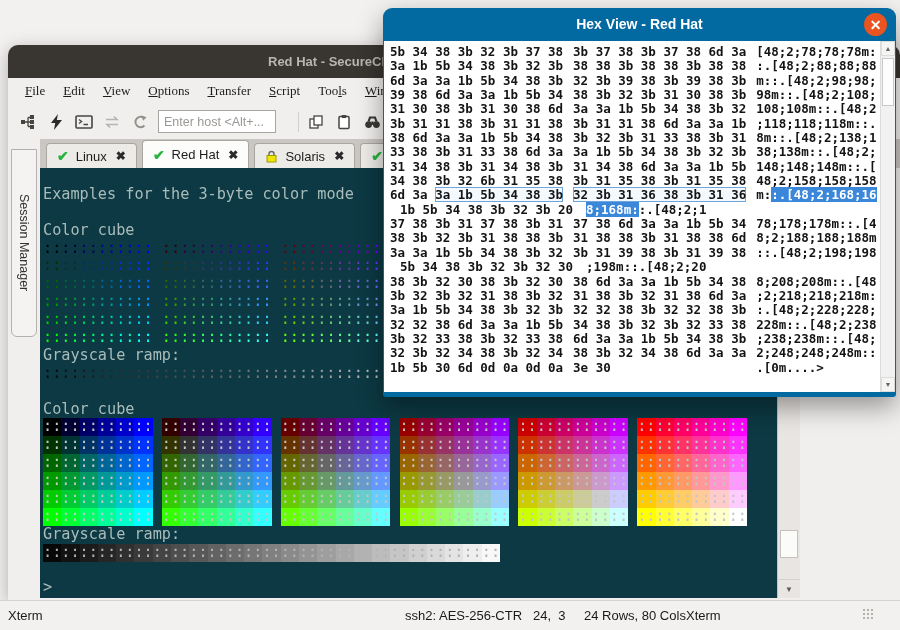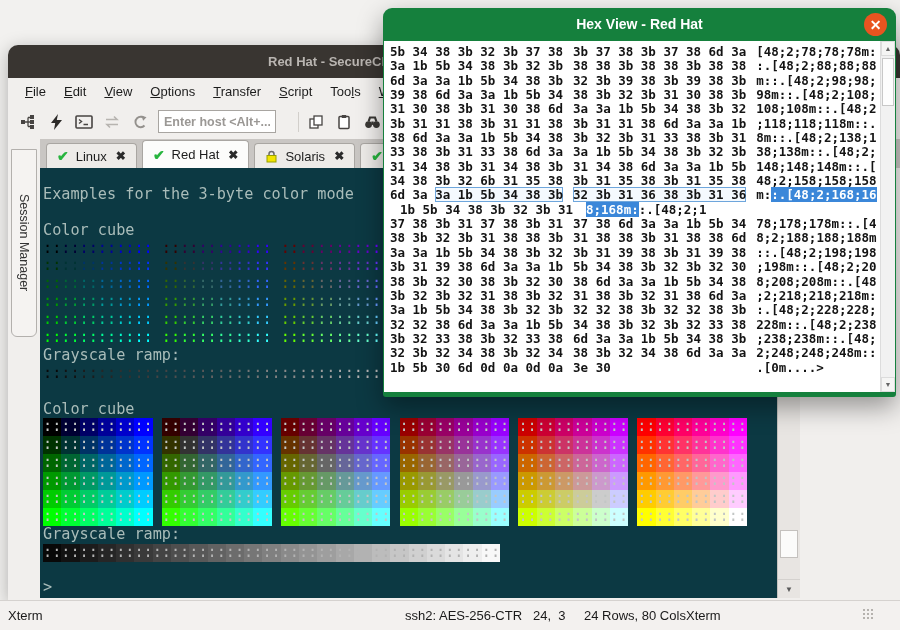--- a/index.html
+++ b/index.html
@@ -8,27 +8,27 @@
 
   
   #main-window { position:absolute; left:8px; top:45px; width:892px; height:555px;
     background:#f1efed; border-radius:10px 10px 0 0;
     box-shadow:0 4px 18px rgba(0,0,0,.28); }
   #titlebar { position:relative; height:33px; background:#393531; border-radius:10px 10px 0 0; }
   #main-title { position:absolute; left:260px; top:9px; font-size:13px; font-weight:bold;
     color:#b9b5b1; white-space:nowrap; }
   #menubar { height:26px; display:flex; align-items:center; padding-left:8px; font-size:13px;
     color:#1c1c1c; background:#f1efed; }
-  .menu-item { padding:3px 9px; white-space:nowrap; cursor:default; }
+  .menu-item { padding:3px 9px; white-space:nowrap; cursor:default;font-family:Liberation Serif, serif; }
   #toolbar { height:35px; display:flex; align-items:center; padding-left:8px; background:#f1efed; }
   .tb-btn { width:24px; height:24px; display:flex; align-items:center; justify-content:center;
     margin-right:4px; }
   .tb-sep { width:1px; height:20px; background:#d2cfcb; margin:0 5px; }
   #host-input { width:118px; height:23px; border:1px solid #a8a5a1; background:#fff;
-    font-size:12.5px; color:#555; padding:0 5px; margin:0 17px 0 2px; font-family:"Liberation Sans",sans-serif;font-weight:bold; }
+    font-size:12.5px; color:#555; padding:0 5px; margin:0 17px 0 2px; font-family:"Liberation Sans",sans-serif; }
   #host-input::placeholder { color:#9b9895; }
 
   
   #session-strip { position:absolute; left:0; top:94px; width:32px; height:460px; background:#f1efed; }
   #session-tab { position:absolute; left:3px; top:10px; width:26px; height:188px;
     background:#f5f3f1; border:1px solid #b3b0ad; border-radius:0 0 6px 6px;
     display:flex; align-items:center; justify-content:center; }
   #session-tab span { writing-mode:vertical-rl; font-size:12.5px; color:#333; white-space:nowrap; }
   #tabbar { position:absolute; left:32px; top:94px; right:0; height:29px; background:#c9c6c3;
     display:flex; align-items:flex-end; padding-left:6px; }
@@ -61,21 +61,21 @@
   #st-crypto { left:405px; }
   #st-cursor { left:533px; }
   #st-size { left:584px; }
   #st-emu { left:686px; }
   #resize-grip { position:absolute; right:26px; bottom:5px; width:12px; height:12px;
     background-image:radial-gradient(#b5b2ae 1.2px, transparent 1.3px);
     background-size:4px 4px; }
 
   
   #hex-dialog { position:absolute; left:383px; top:8px; width:513px; height:389px;
-    background:#15803d; border-radius:9px 9px 3px 3px; padding:0 1px 5px 1px;
+    background:#0369a1; border-radius:9px 9px 3px 3px; padding:0 1px 5px 1px;
     box-shadow:0 10px 26px rgba(0,0,0,.38); z-index:100; }
   #hd-titlebar { position:relative; height:33px; }
   #hd-title { position:absolute; left:0; right:0; top:8px; text-align:center; color:#fff;
     font-weight:bold; font-size:14px; }
   #hd-close { position:absolute; right:8px; top:5px; width:23px; height:23px; border-radius:50%;
     background:#e95420; color:#fff; font-size:14px; font-weight:bold; display:flex;
     align-items:center; justify-content:center; line-height:1; }
   #hd-body { position:relative; height:351px; background:#fff; }
   #hex-rows { position:absolute; left:0; top:0; right:15px; bottom:0; padding:4px 0 0 6px;
     font-family:"DejaVu Sans Mono", monospace; font-size:12.5px; font-weight:bold;
@@ -341,40 +341,39 @@
           <span class="hc1">34 38 3b 32 6b 31 35 38</span>
           <span class="hc2">3b 31 35 38 3b 31 35 38</span>
           <span class="hca">48;2;158;158;158</span>
         </div>
         <div class="hrow">
           <span class="hc1">6d 3a <span class="selbox">3a 1b 5b 34 38 3b</span></span>
           <span class="hc2"><span class="selbox">32 3b 31 36 38 3b 31 36</span></span>
           <span class="hca">m:<span class="sela">:.[48;2;168;16</span></span>
         </div>
         <div class="hrow">
-          <span class="hc2">1b 5b 34 38 3b 32 3b 31</span>
+          <span class="hc2">1b 5b 34 38 3b 32 3b 20</span>
           <span class="hca"><span class="sela">8;168m:</span>:.[48;2;1</span>
         </div>
         <div class="hrow">
           <span class="hc1">37 38 3b 31 37 38 3b 31</span>
           <span class="hc2">37 38 6d 3a 3a 1b 5b 34</span>
           <span class="hca">78;178;178m::.[4</span>
         </div>
         <div class="hrow">
           <span class="hc1">38 3b 32 3b 31 38 38 3b</span>
           <span class="hc2">31 38 38 3b 31 38 38 6d</span>
           <span class="hca">8;2;188;188;188m</span>
         </div>
         <div class="hrow">
           <span class="hc1">3a 3a 1b 5b 34 38 3b 32</span>
           <span class="hc2">3b 31 39 38 3b 31 39 38</span>
           <span class="hca">::.[48;2;198;198</span>
         </div>
         <div class="hrow">
-          <span class="hc1">3b 31 39 38 6d 3a 3a 1b</span>
           <span class="hc2">5b 34 38 3b 32 3b 32 30</span>
           <span class="hca">;198m::.[48;2;20</span>
         </div>
         <div class="hrow">
           <span class="hc1">38 3b 32 30 38 3b 32 30</span>
           <span class="hc2">38 6d 3a 3a 1b 5b 34 38</span>
           <span class="hca">8;208;208m::.[48</span>
         </div>
         <div class="hrow">
           <span class="hc1">3b 32 3b 32 31 38 3b 32</span>

